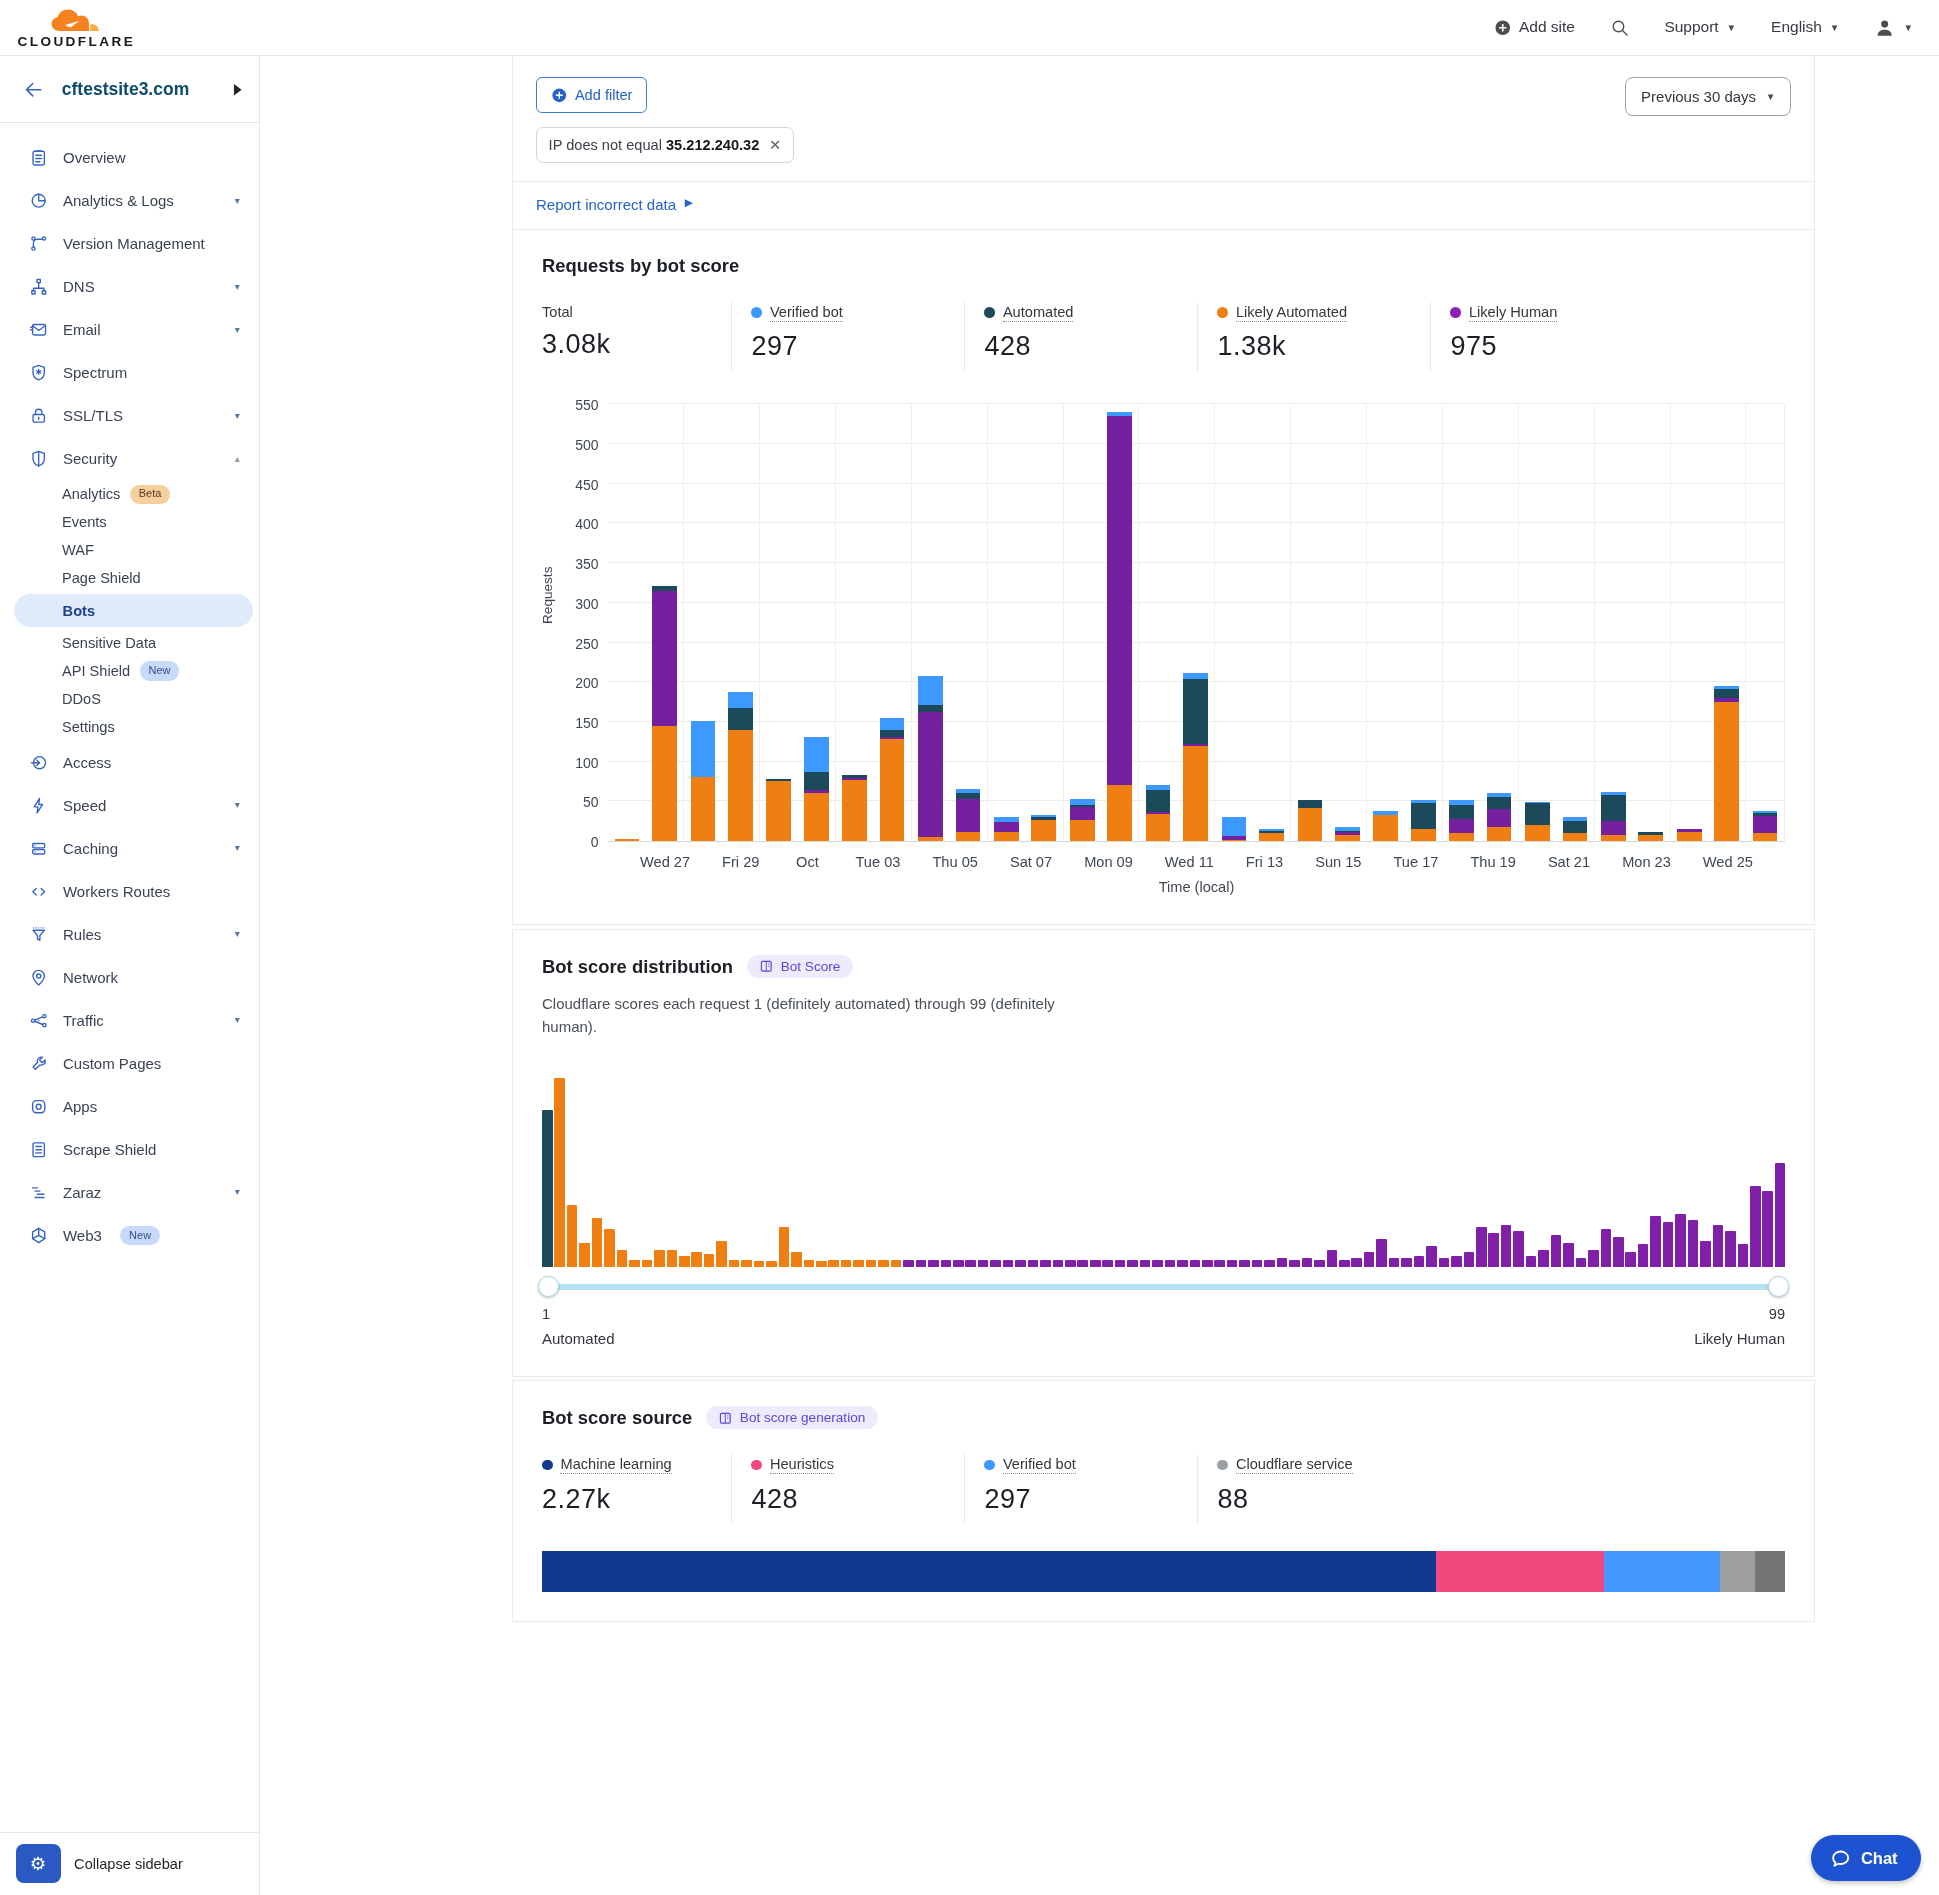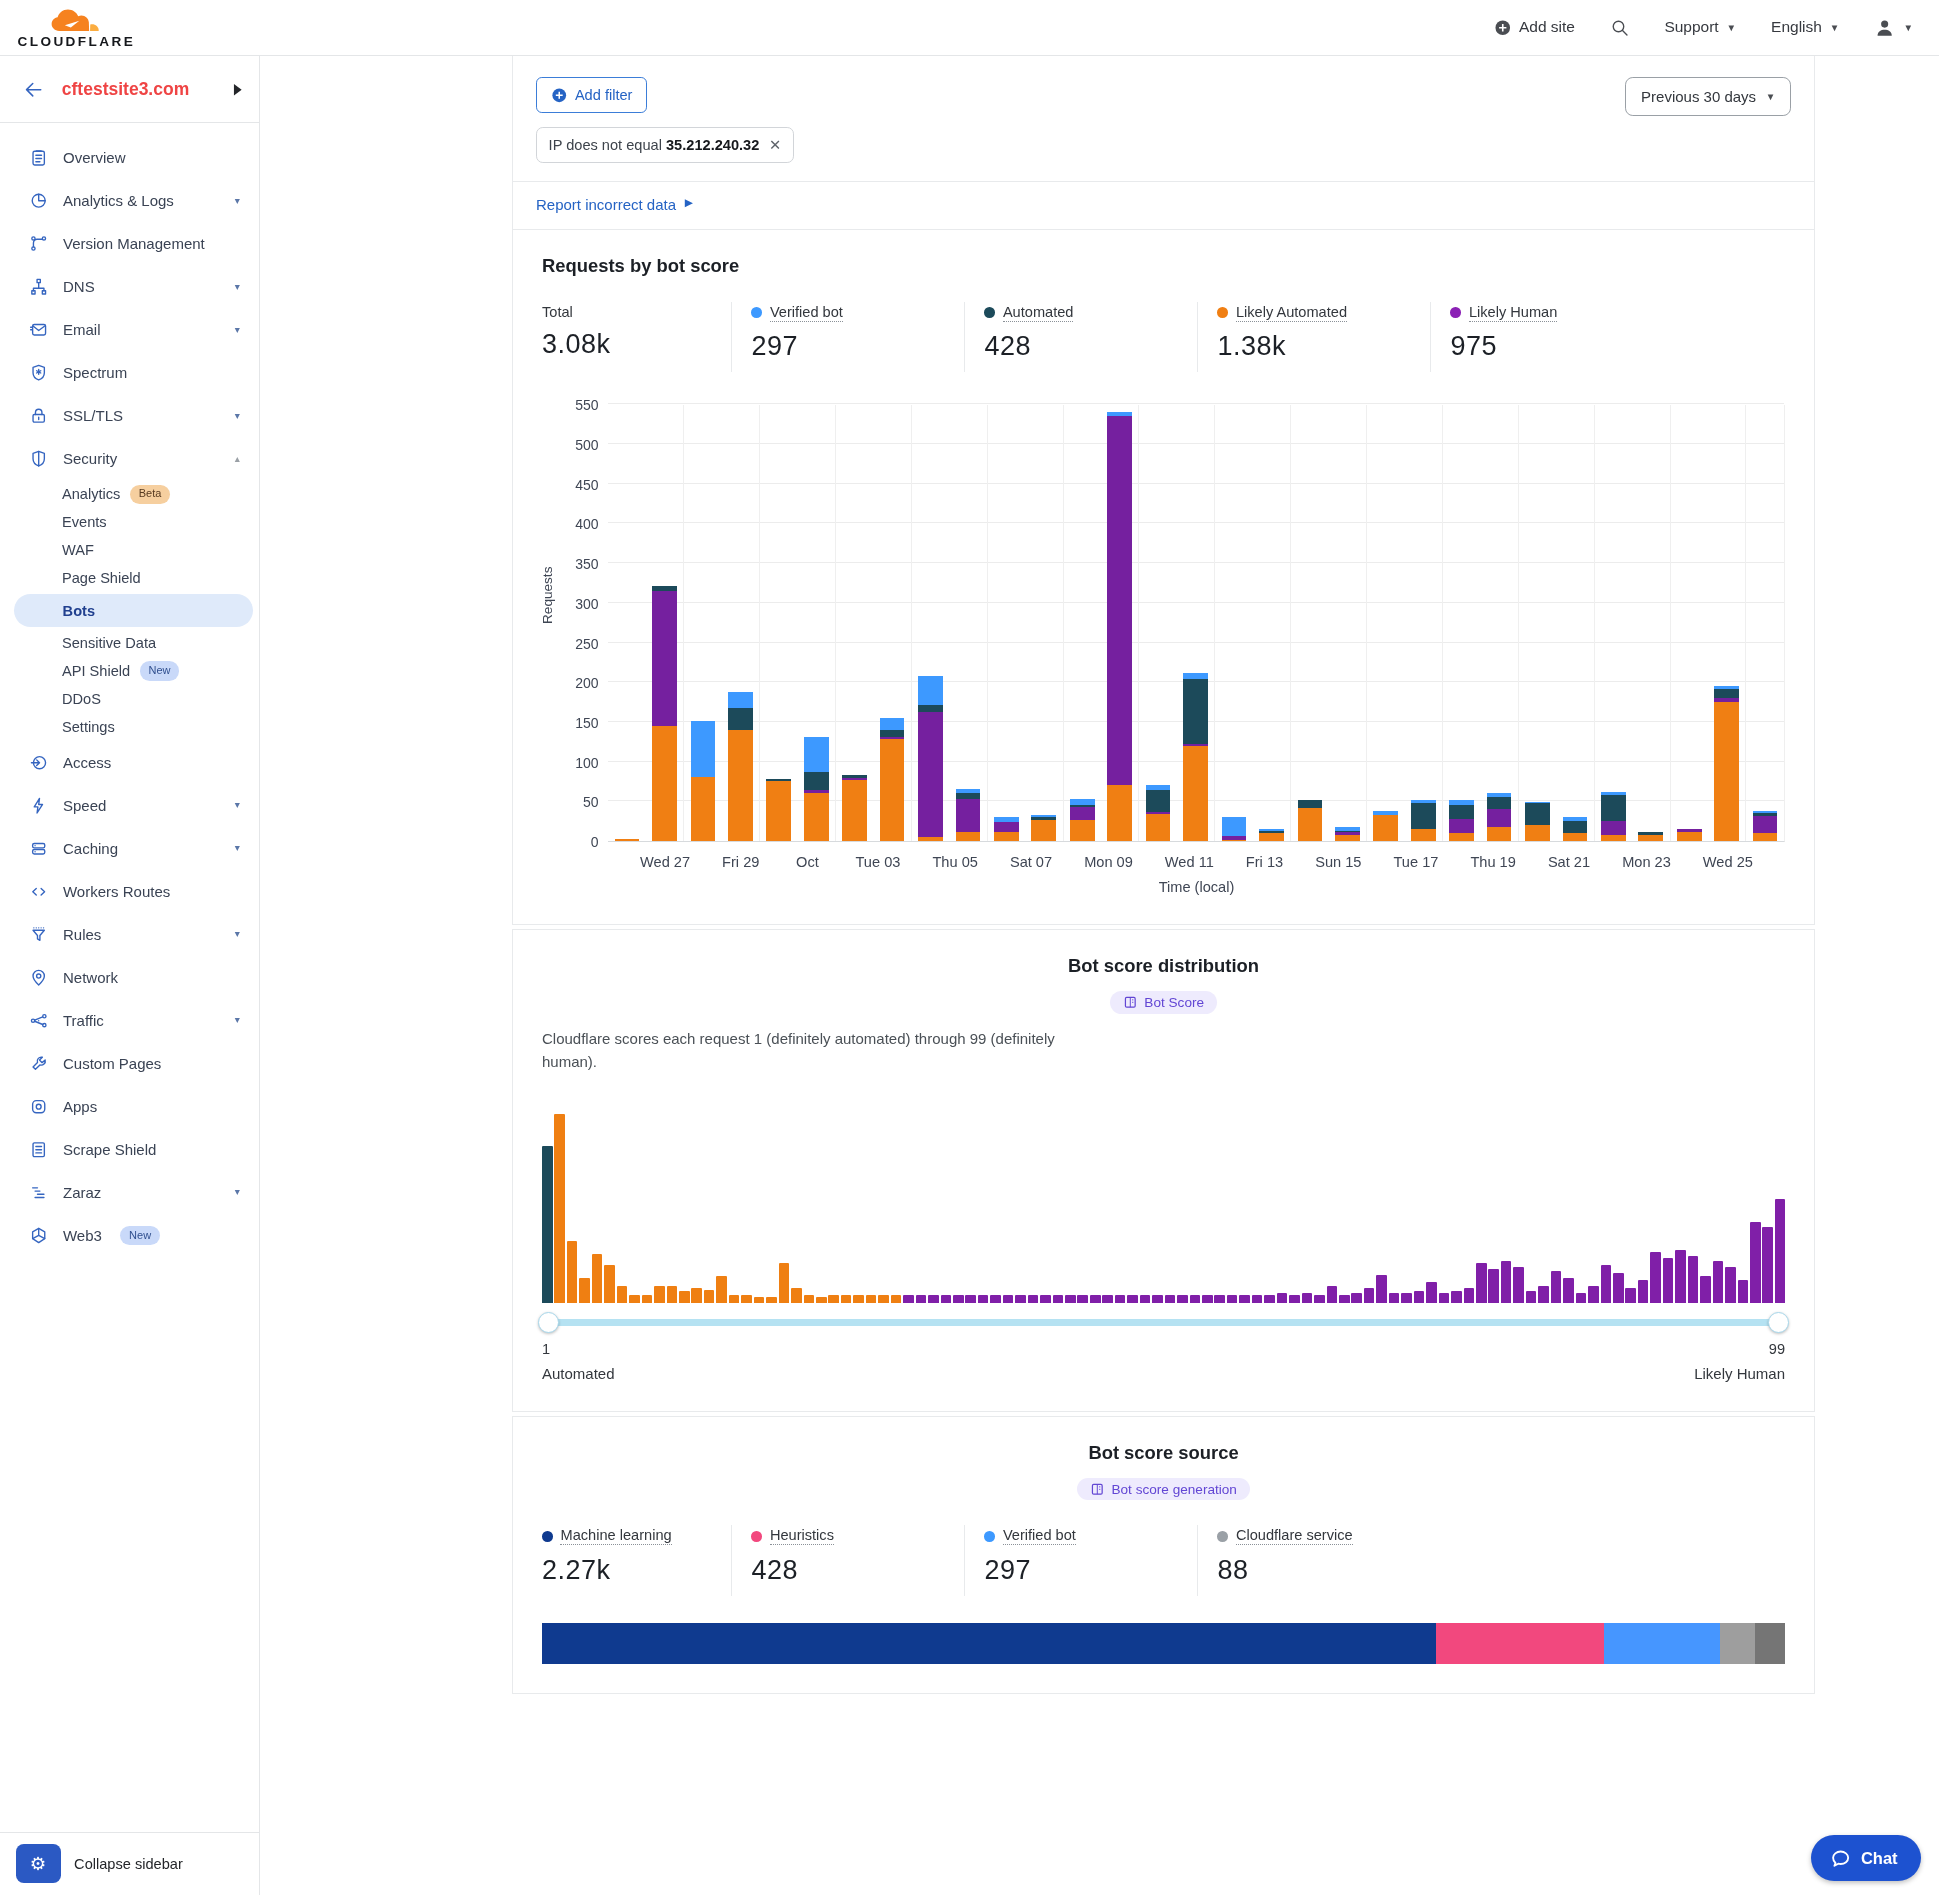--- a/index.html
+++ b/index.html
@@ -10,21 +10,21 @@
   .topbar { height:56px; display:flex; align-items:center; justify-content:space-between; padding:0 27px 0 17.5px; border-bottom:1px solid #e4e6e8; background:#fff; }
   .logo { display:flex; flex-direction:column; align-items:center; line-height:1; padding-top:1.9px; }
   .logo-word { font-size:13.6px; font-weight:bold; letter-spacing:2.4px; color:#16181c; margin-top:-1.9px; }
   .topnav { display:flex; align-items:center; gap:35px; }
   .topnav-item { display:flex; align-items:center; gap:7.8px; font-size:15.5px; color:#36393f; cursor:pointer; }
   .caret { font-size:9.7px; color:#4a4d52; }
   
   .layout { display:flex; height:1839px; }
   .sidebar { width:260px; border-right:1px solid #e4e6e8; display:flex; flex-direction:column; background:#fff; }
   .site-row { display:flex; align-items:center; gap:17.5px; padding:23px 15.5px 21.3px 23px; border-bottom:1px solid #e4e6e8; }
-  .site-name { font-size:17.5px; font-weight:bold; color:#ef4444; flex:1; }
+  .site-name { font-size:17.5px; font-weight:bold; color:#0c4a6e; flex:1; }
   .nav { flex:1; padding:13.6px 0 0 0; overflow:hidden; }
   .nav-item { display:flex; align-items:center; gap:14.6px; padding:0 17.5px 0 29px; height:43px; font-size:15px; color:#3a4354; cursor:pointer; }
   .nav-item .ic { width:19.4px; height:19.4px; flex:none; display:flex; }
   .nav-item .lbl { white-space:nowrap; }
   .nav-caret { margin-left:auto; font-size:8.7px; color:#5b77a8; }
   .nav-caret.up { color:#9aa0a6; }
   .sub-item { display:flex; align-items:center; gap:9.7px; height:28px; padding-left:62px; font-size:14.6px; color:#3a4354; cursor:pointer; }
   .sub-item.active { background:#dfeafa; border-radius:17.5px; margin:1.9px 5.8px 1.9px 13.6px; padding-left:49px; height:33px; font-weight:bold; color:#21408f; }
   .badge { font-size:11px; border-radius:9.7px; padding:1.9px 8.7px; line-height:1.4; }
   .badge.beta { background:#f6cf9f; color:#573a20; }
@@ -42,21 +42,21 @@
   .chip { display:inline-flex; align-items:center; gap:9.7px; border:1px solid #d2d5d9; border-radius:6.8px; padding:8.7px 11.6px; font-size:14.6px; color:#3d434b; cursor:default; }
   .chip b { color:#17191d; }
   .chip .x { color:#5f646b; font-size:14.6px; cursor:pointer; }
   .range-btn { display:inline-flex; align-items:center; gap:9.7px; border:1px solid #9aa0a6; border-radius:7.8px; background:#fff; padding:9.7px 14.6px; font-size:15px; color:#33373d; cursor:pointer; }
   .report-row { border-top:1px solid #e8eaec; padding:14.6px 23px; }
   .report-link { color:#2563c4; font-size:15px; cursor:pointer; display:inline-flex; align-items:flex-start; gap:8.7px; }
   .report-link .tri { font-size:10.7px; }
 
   .card { border:1px solid #e8eaec; margin-top:-1px; background:#fff; padding:25px 29px 29px 29px; }
   .card.gap { margin-top:3.9px; }
-  .card-title-row { display:flex; align-items:center; gap:13.6px;flex-direction:column; }
+  .card-title-row { display:flex; align-items:center; gap:13.6px; }
   .card-title { font-size:18.4px; font-weight:bold; color:#1c2026; }
   .doc-badge { display:inline-flex; align-items:center; gap:6.8px; background:#eeebfd; color:#6246d4; font-size:13.6px; border-radius:12.6px; padding:3.9px 12.6px; cursor:pointer; }
   .card-desc { margin-top:13.6px; font-size:15px; line-height:1.55; color:#4a5056; max-width:543px; }
 
   .stats-row { display:flex; margin-top:25px; }
   .stat { padding:1.9px 19.4px 9.7px 19.4px; min-width:233px; }
   .stat:first-child { padding-left:0; min-width:189px; }
   .stat + .stat { border-left:1px solid #e8eaec; }
   .stat-label { display:flex; align-items:center; gap:7.8px; font-size:14.6px; color:#33373d; }
   .stat-label .txt.u { border-bottom:1.5px dotted #8b9198; padding-bottom:1px; cursor:pointer; }

